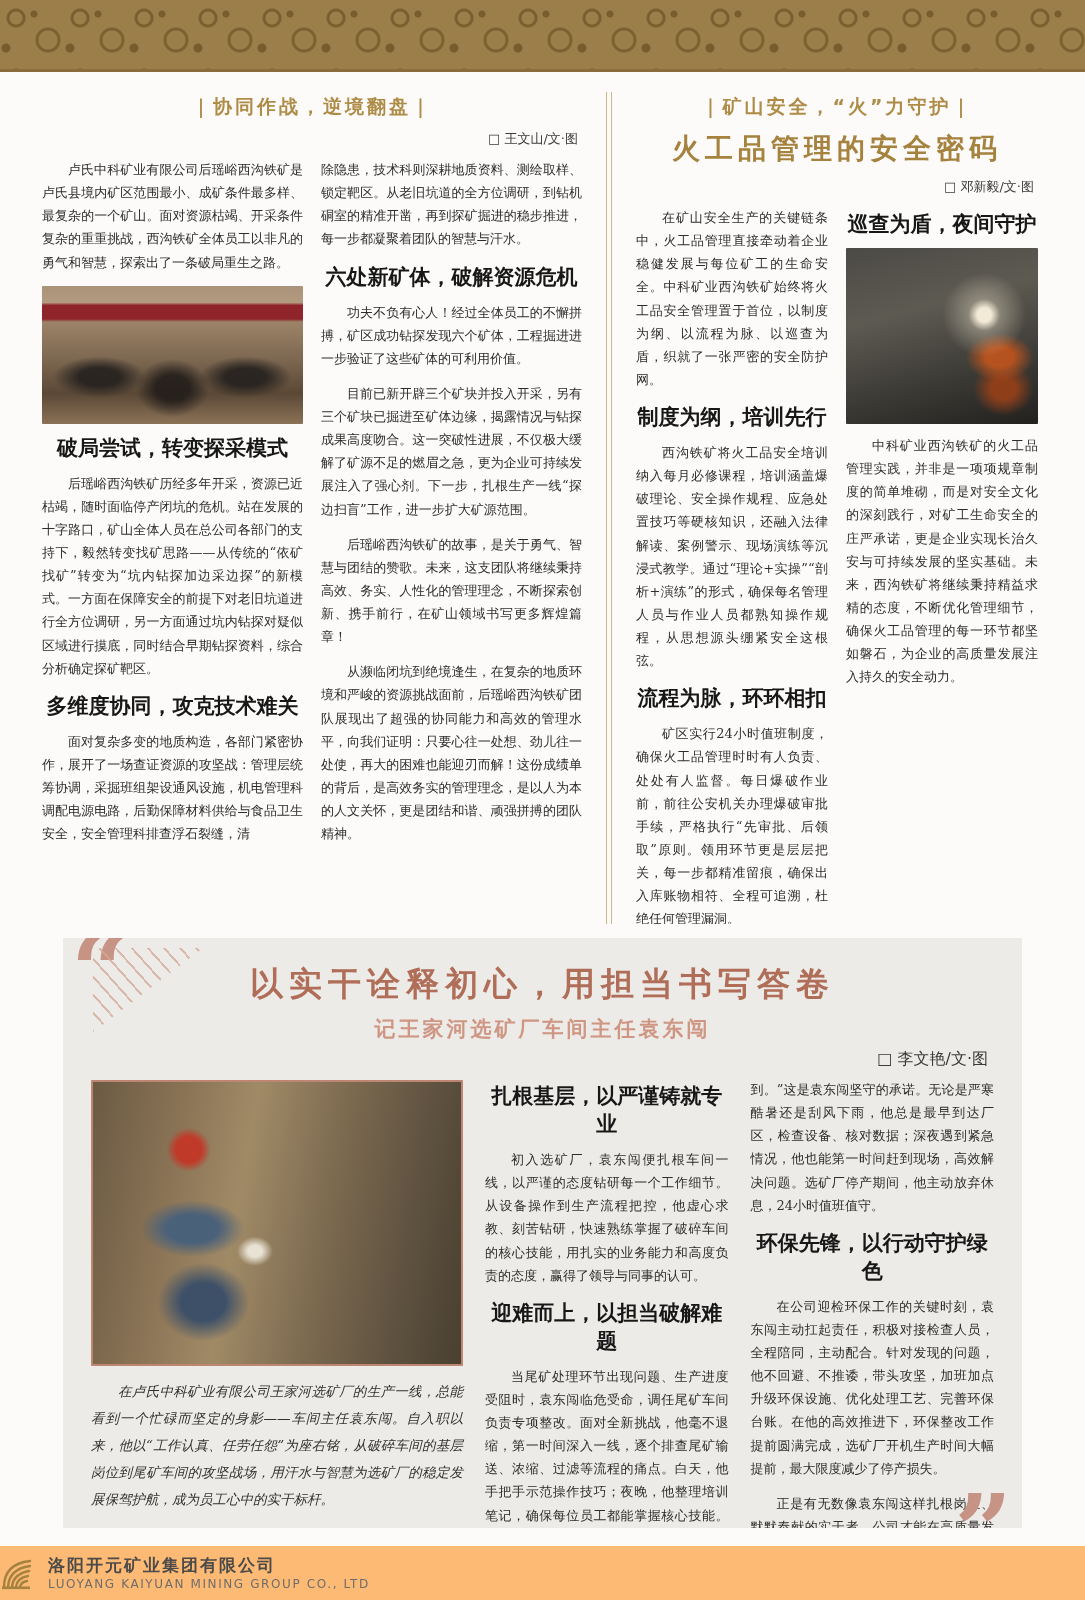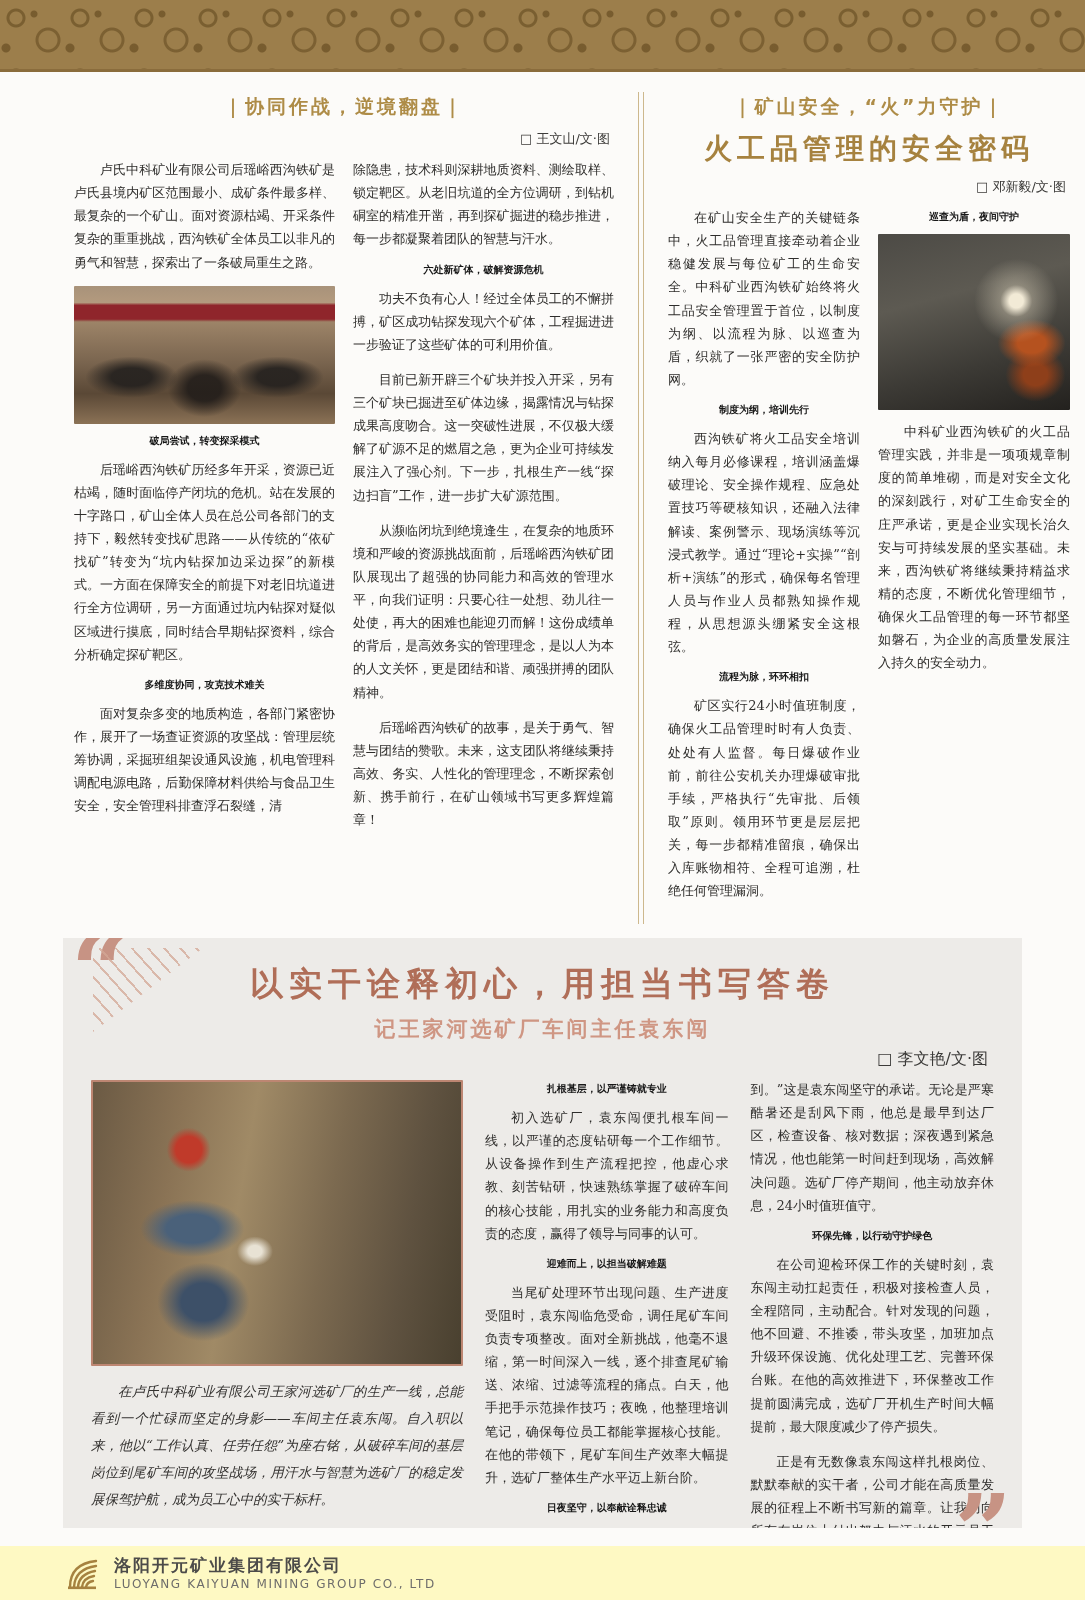--- a/index.html
+++ b/index.html
@@ -18,21 +18,21 @@
       radial-gradient(circle at 48px 40px, rgba(116,89,44,0) 9px, rgba(116,89,44,.8) 10px, rgba(116,89,44,.8) 12px, rgba(116,89,44,0) 13px),
       radial-gradient(circle at 34px 14px, rgba(116,89,44,.9) 3px, rgba(116,89,44,0) 4px),
       radial-gradient(circle at 6px 48px, rgba(116,89,44,.9) 4px, rgba(116,89,44,0) 5px);
     background-size:64px 60px;
     border-bottom:3px solid #8a6c3c;
     box-sizing:border-box;
   }
   
   .top-section{
     display:flex;box-sizing:border-box;
-    padding:16px 63px 0 74px;gap:24px;
+    padding:16px 63px 0 42px;gap:24px;
     height:852px;overflow:hidden;
   }
   .article{overflow:hidden;}
   .article-left{width:540px;flex:none;}
   .article-right{width:402px;flex:none;}
   .divider{flex:none;width:4px;border-left:1px solid #cdb88d;border-right:1px solid #cdb88d;margin-top:4px;}
   .eyebrow{
     text-align:center;color:#ae8c47;font-weight:bold;
     font-size:19px;letter-spacing:3px;margin:6px 0 10px 0;
     font-family:"DejaVu Sans","Liberation Sans",sans-serif;
@@ -45,21 +45,21 @@
   .byline{text-align:right;font-size:13px;color:#3c3b39;margin:0 4px 10px 0;}
   .cols{display:flex;gap:18px;}
   .col{flex:1;min-width:0;}
   p.body{
     font-size:13px;line-height:1.78;text-align:justify;
     margin:0 0 12px 0;text-indent:2em;
     font-family:"DejaVu Serif","Liberation Serif",serif;
   }
   p.body.noindent{text-indent:0;}
   .subhead{
-    text-align:center;font-weight:bold;font-size:10px;
+    text-align:center;font-weight:bold;font-size:21px;
     margin:4px 0 10px 0;color:#171717;
     font-family:"DejaVu Sans","Liberation Sans",sans-serif;
   }
   
   .photo{width:100%;border-radius:1px;margin:2px 0 10px 0;}
   .photo-meeting{
     height:138px;
     background:
       radial-gradient(ellipse at 50% 74%, rgba(30,26,24,.85) 0 9%, rgba(30,26,24,0) 20%),
       radial-gradient(ellipse at 22% 66%, rgba(35,32,30,.9) 0 7%, rgba(35,32,30,0) 16%),
@@ -118,22 +118,22 @@
   }
   p.hand{
     font-size:13.5px;line-height:2.0;text-align:justify;
     margin:0 0 10px 0;text-indent:2em;color:#33312f;
     font-family:"DejaVu Serif","Liberation Serif",serif;
     font-style:italic;
   }
   
   .footer{
     position:absolute;bottom:0;left:0;right:0;height:54px;
-    background:#fef9c3;display:flex;align-items:center;
-    padding-left:66px;gap:10px;box-sizing:border-box;
+    background:#fdba74;display:flex;align-items:center;
+    gap:10px;box-sizing:border-box;
   }
   .logo{width:38px;height:34px;flex:none;}
   .company{display:flex;flex-direction:column;line-height:1.2;}
   .company-cn{font-size:17px;font-weight:bold;color:#4c4b49;letter-spacing:2px;
     font-family:"DejaVu Sans","Liberation Sans",sans-serif;}
   .company-en{font-size:12px;color:#6e6d6b;letter-spacing:1.6px;margin-top:2px;}
 </style>
 </head>
 <body>
 
@@ -153,22 +153,22 @@
           <div class="subhead">破局尝试，转变探采模式</div>
           <p class="body">后瑶峪西沟铁矿历经多年开采，资源已近枯竭，随时面临停产闭坑的危机。站在发展的十字路口，矿山全体人员在总公司各部门的支持下，毅然转变找矿思路——从传统的“依矿找矿”转变为“坑内钻探加边采边探”的新模式。一方面在保障安全的前提下对老旧坑道进行全方位调研，另一方面通过坑内钻探对疑似区域进行摸底，同时结合早期钻探资料，综合分析确定探矿靶区。</p>
           <div class="subhead">多维度协同，攻克技术难关</div>
           <p class="body">面对复杂多变的地质构造，各部门紧密协作，展开了一场查证资源的攻坚战：管理层统筹协调，采掘班组架设通风设施，机电管理科调配电源电路，后勤保障材料供给与食品卫生安全，安全管理科排查浮石裂缝，清</p>
         </div>
         <div class="col">
           <p class="body noindent">除隐患，技术科则深耕地质资料、测绘取样、锁定靶区。从老旧坑道的全方位调研，到钻机硐室的精准开凿，再到探矿掘进的稳步推进，每一步都凝聚着团队的智慧与汗水。</p>
           <div class="subhead">六处新矿体，破解资源危机</div>
           <p class="body">功夫不负有心人！经过全体员工的不懈拼搏，矿区成功钻探发现六个矿体，工程掘进进一步验证了这些矿体的可利用价值。</p>
           <p class="body">目前已新开辟三个矿块并投入开采，另有三个矿块已掘进至矿体边缘，揭露情况与钻探成果高度吻合。这一突破性进展，不仅极大缓解了矿源不足的燃眉之急，更为企业可持续发展注入了强心剂。下一步，扎根生产一线“探边扫盲”工作，进一步扩大矿源范围。</p>
+          <p class="body">后瑶峪西沟铁矿的故事，是关于勇气、智慧与团结的赞歌。未来，这支团队将继续秉持高效、务实、人性化的管理理念，不断探索创新、携手前行，在矿山领域书写更多辉煌篇章！</p>
           <p class="body">从濒临闭坑到绝境逢生，在复杂的地质环境和严峻的资源挑战面前，后瑶峪西沟铁矿团队展现出了超强的协同能力和高效的管理水平，向我们证明：只要心往一处想、劲儿往一处使，再大的困难也能迎刃而解！这份成绩单的背后，是高效务实的管理理念，是以人为本的人文关怀，更是团结和谐、顽强拼搏的团队精神。</p>
-          <p class="body">后瑶峪西沟铁矿的故事，是关于勇气、智慧与团结的赞歌。未来，这支团队将继续秉持高效、务实、人性化的管理理念，不断探索创新、携手前行，在矿山领域书写更多辉煌篇章！</p>
         </div>
       </div>
     </div>
 
     <div class="divider"></div>
 
     <div class="article article-right">
       <div class="eyebrow">｜矿山安全，“火”力守护｜</div>
       <h1 class="headline" style="font-size:28px;">火工品管理的安全密码</h1>
       <div class="byline">□ 邓新毅/文·图</div>

